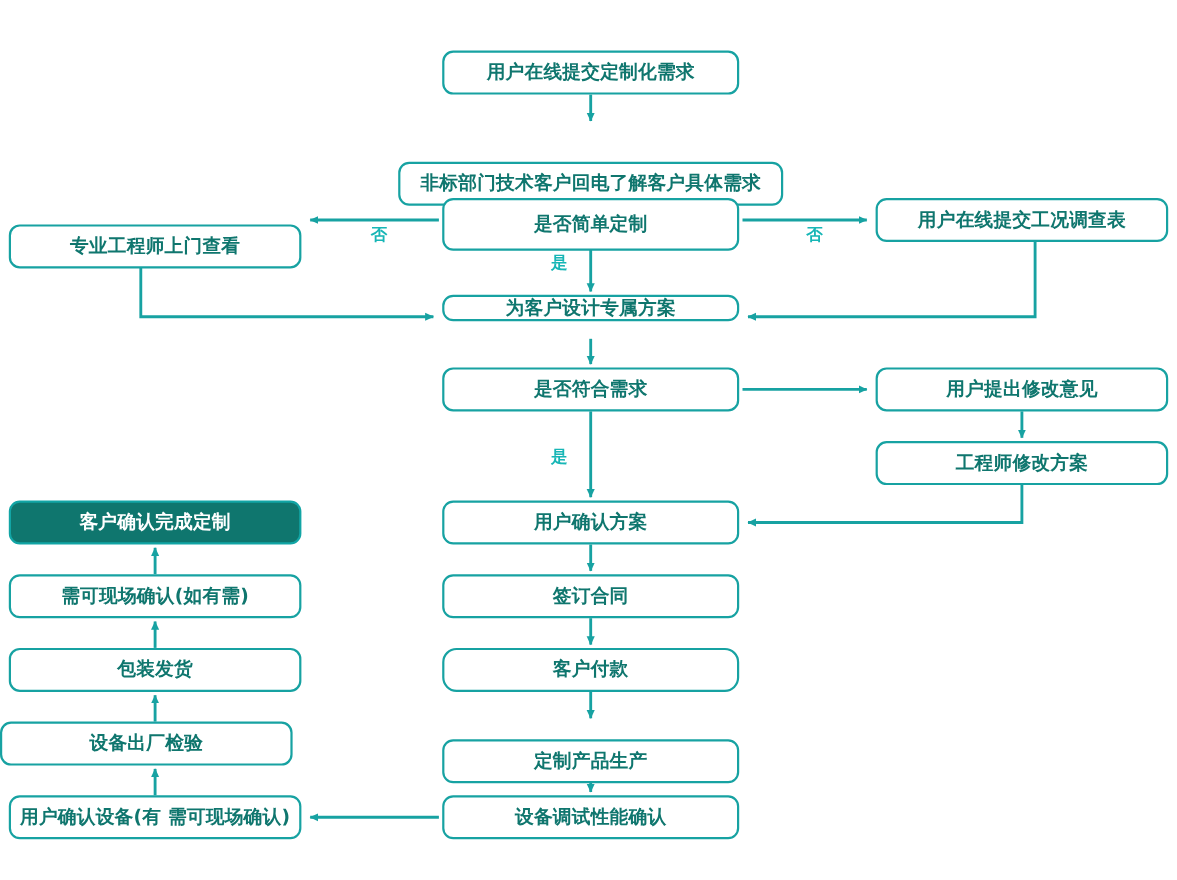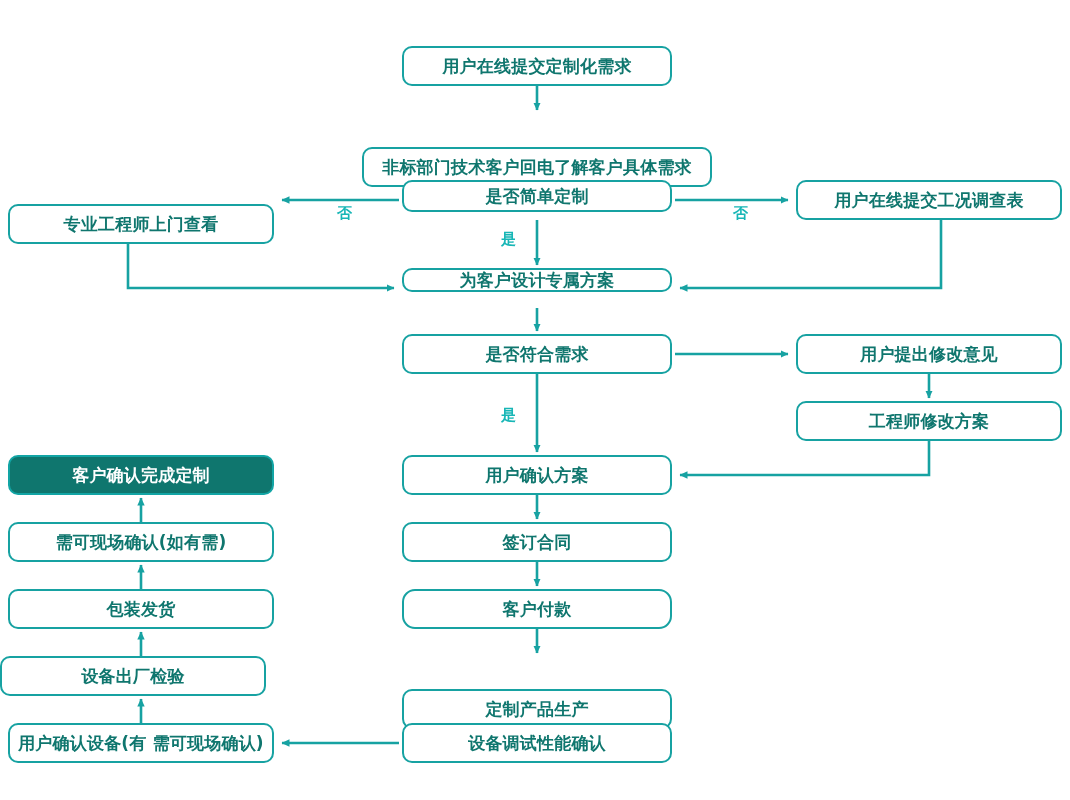--- a/index.html
+++ b/index.html
@@ -111,34 +111,34 @@
       <path d="M141,589 L141,565" marker-end="url(#ah)"></path>
 
       <path d="M141,522 L141,498" marker-end="url(#ah)"></path>
     </g>
   </svg>
 
   <div id="nodes-layer">
       <div class="node" style="left: 402px; top: 46px; width: 270px; height: 40px;">用户在线提交定制化需求</div>
       <div class="node" style="left: 362px; top: 113px; width: 350px; height: 40px; margin-top: 34px;">非标部门技术客户回电了解客户具体需求</div>
       <div class="node" style="left: 8px; top: 180px; width: 266px; height: 40px; margin-top: 24px;">专业工程师上门查看</div>
-      <div class="node" style="left: 402px; top: 180px; width: 270px; height: 32px;">是否简单定制</div>
+      <div class="node" style="left: 402px; top: 180px; width: 270px; height: 48px;">是否简单定制</div>
       <div class="node" style="left: 796px; top: 180px; width: 266px; height: 40px;">用户在线提交工况调查表</div>
       <div class="node" style="left: 402px; top: 268px; width: 270px; height: 24px;">为客户设计专属方案</div>
       <div class="node" style="left: 402px; top: 334px; width: 270px; height: 40px;">是否符合需求</div>
       <div class="node" style="left: 796px; top: 334px; width: 266px; height: 40px;">用户提出修改意见</div>
       <div class="node" style="left: 796px; top: 401px; width: 266px; height: 40px;">工程师修改方案</div>
       <div class="node highlight" style="left: 8px; top: 455px; width: 266px; height: 40px;">客户确认完成定制</div>
       <div class="node" style="left: 402px; top: 455px; width: 270px; height: 40px;">用户确认方案</div>
       <div class="node" style="left: 8px; top: 522px; width: 266px; height: 40px;">需可现场确认(如有需)</div>
       <div class="node" style="left: 402px; top: 522px; width: 270px; height: 40px;">签订合同</div>
       <div class="node" style="left: 8px; top: 589px; width: 266px; height: 40px;">包装发货</div>
       <div class="node" style="left: 402px; top: 589px; width: 270px; height: 40px; border-radius: 13px;">客户付款</div>
       <div class="node" style="left: 0; top: 656px; width: 266px; height: 40px;">设备出厂检验</div>
-      <div class="node" style="left: 402px; top: 689px; width: 270px; height: 40px;">定制产品生产</div>
+      <div class="node" style="left: 402px; top: 672px; width: 270px; height: 40px;">定制产品生产</div>
       <div class="node" style="left: 8px; top: 723px; width: 266px; height: 40px;">用户确认设备(有 需可现场确认)</div>
       <div class="node" style="left: 402px; top: 723px; width: 270px; height: 40px;">设备调试性能确认</div>
     </div>
   <div id="labels-layer">
       <div class="edge-label" style="left: 337px; top: 206px;">否</div>
       <div class="edge-label" style="left: 733px; top: 206px;">否</div>
       <div class="edge-label" style="left: 501px; top: 232px;">是</div>
       <div class="edge-label" style="left: 501px; top: 408px;">是</div>
     </div>
 </div>

